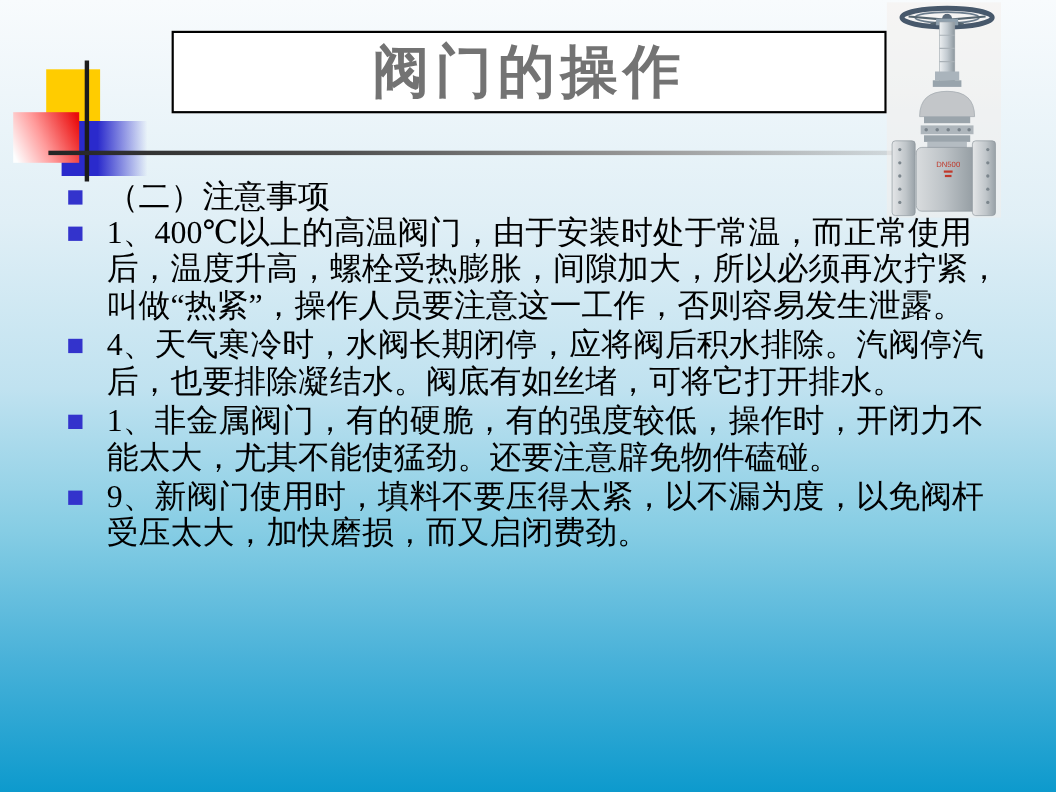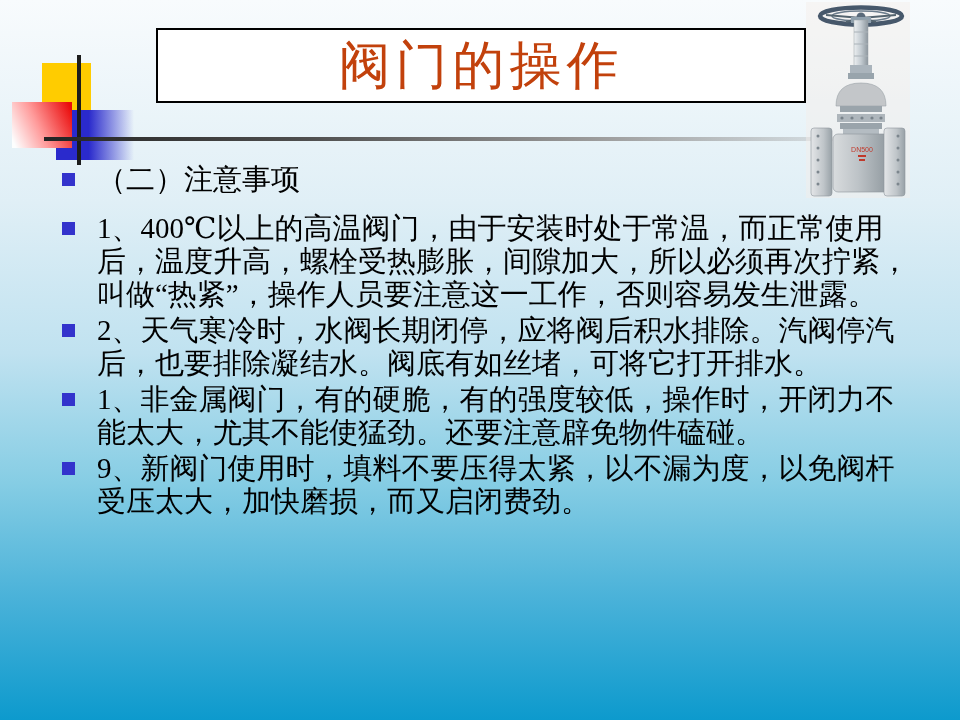--- a/index.html
+++ b/index.html
@@ -18,32 +18,32 @@
   .vline{left:77px;top:55px;width:4px;height:110px;background:#1c1c1c;z-index:4;}
   .hline{left:44px;top:137px;width:880px;height:4px;
     background:linear-gradient(to right,#242424 0%,#4f4f4f 30%,#9a9a9a 62%,rgba(255,255,255,0) 98%);z-index:4;}
   
   .title-box{
     position:absolute;left:156px;top:28px;width:650px;height:75px;
     background:#ffffff;border:2px solid #000;box-sizing:border-box;z-index:5;
     display:flex;align-items:center;justify-content:center;
   }
   .title-box h1{
-    margin:0;font-size:52px;font-weight:normal;color:#c2410c;letter-spacing:5px;
+    margin:0;font-size:52px;font-weight:bold;color:#737373;letter-spacing:5px;
     font-family:"Liberation Serif","DejaVu Serif",serif;
   }
   
   .valve{position:absolute;left:806px;top:2px;width:104px;height:196px;z-index:5;}
   
   .content{
     position:absolute;left:60px;top:163px;width:858px;z-index:6;
     font-size:29px;line-height:33px;color:#000;
   }
   .bullet-item{display:flex;margin-bottom:3px;}
-  .bullet-item.first{margin-bottom:16px;}
+  .bullet-item.first{margin-bottom:0;}
   .bullet-item .sq{flex:0 0 13px;width:13px;height:13px;background:#3333CC;margin:10px 22px 0 2px;}
   .bullet-item .bt{flex:1 1 auto;}
 </style>
 </head>
 <body>
 
 <div class="slide">
 
   <div class="decor sq-yellow"></div>
   <div class="decor rect-blue"></div>
@@ -132,21 +132,21 @@
     <div class="bullet-item first">
       <span class="sq"></span>
       <span class="bt">（二）注意事项</span>
     </div>
     <div class="bullet-item">
       <span class="sq"></span>
       <span class="bt">1、400℃以上的高温阀门，由于安装时处于常温，而正常使用后，温度升高，螺栓受热膨胀，间隙加大，所以必须再次拧紧，叫做“热紧”，操作人员要注意这一工作，否则容易发生泄露。</span>
     </div>
     <div class="bullet-item">
       <span class="sq"></span>
-      <span class="bt">2、天气寒冷时，水阀长期闭停，应将阀后积水排除。汽阀停汽后，也要排除凝结水。阀底有如丝堵，可将它打开排水。</span>
+      <span class="bt">4、天气寒冷时，水阀长期闭停，应将阀后积水排除。汽阀停汽后，也要排除凝结水。阀底有如丝堵，可将它打开排水。</span>
     </div>
     <div class="bullet-item">
       <span class="sq"></span>
       <span class="bt">1、非金属阀门，有的硬脆，有的强度较低，操作时，开闭力不能太大，尤其不能使猛劲。还要注意辟免物件磕碰。</span>
     </div>
     <div class="bullet-item">
       <span class="sq"></span>
       <span class="bt">9、新阀门使用时，填料不要压得太紧，以不漏为度，以免阀杆受压太大，加快磨损，而又启闭费劲。</span>
     </div>
   </div>

